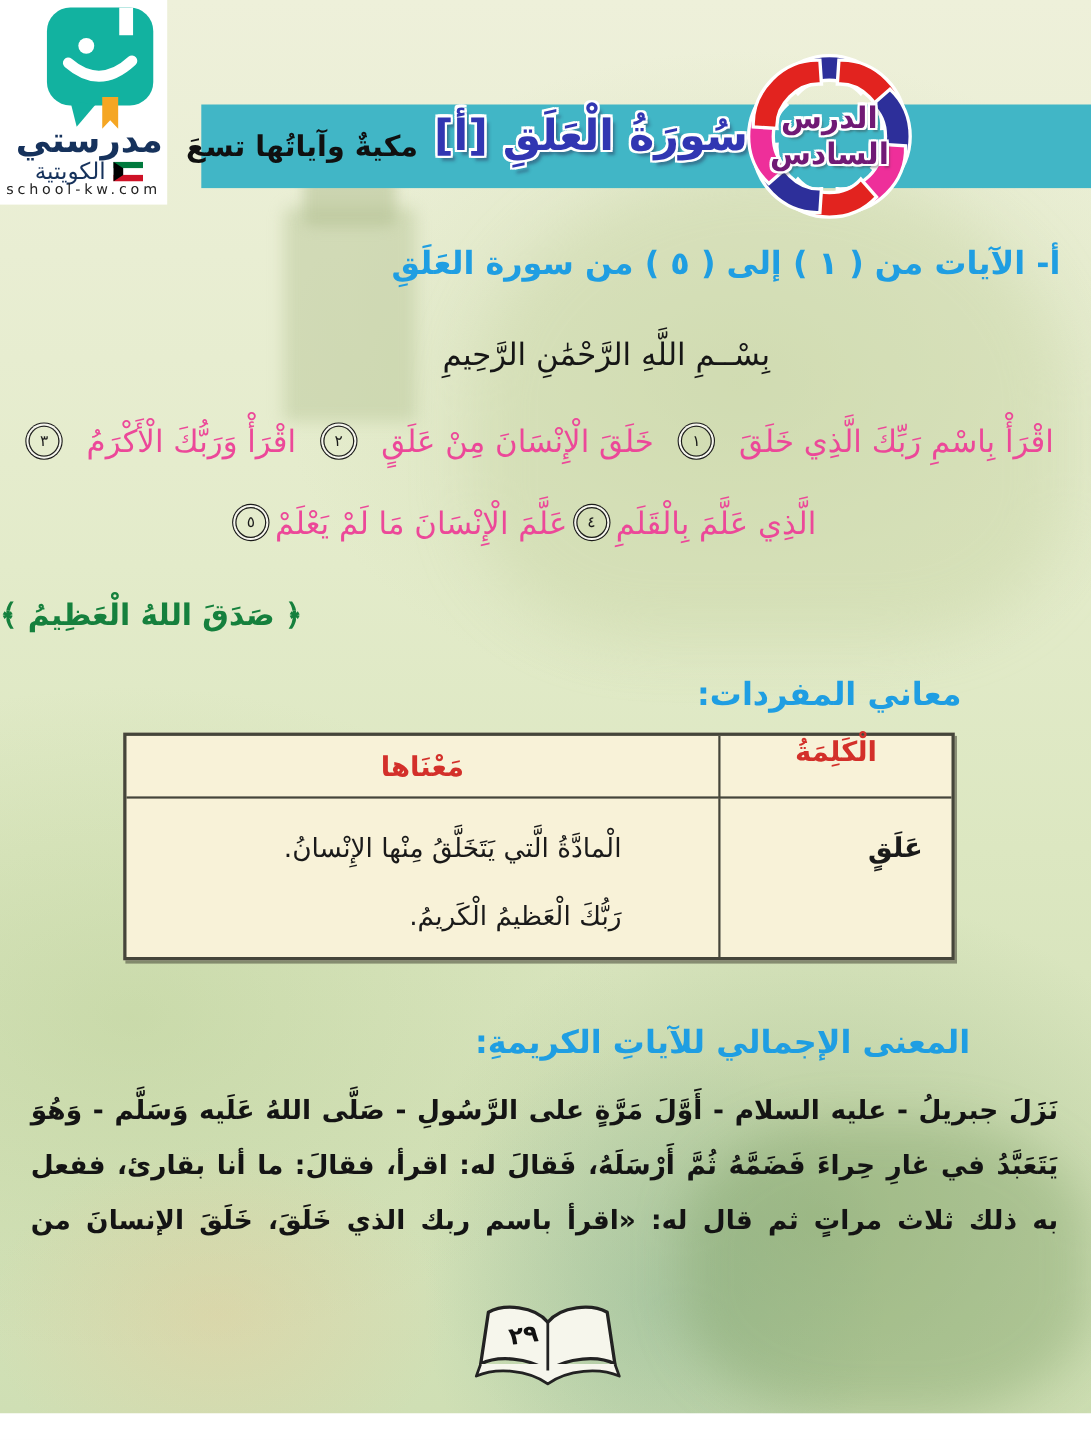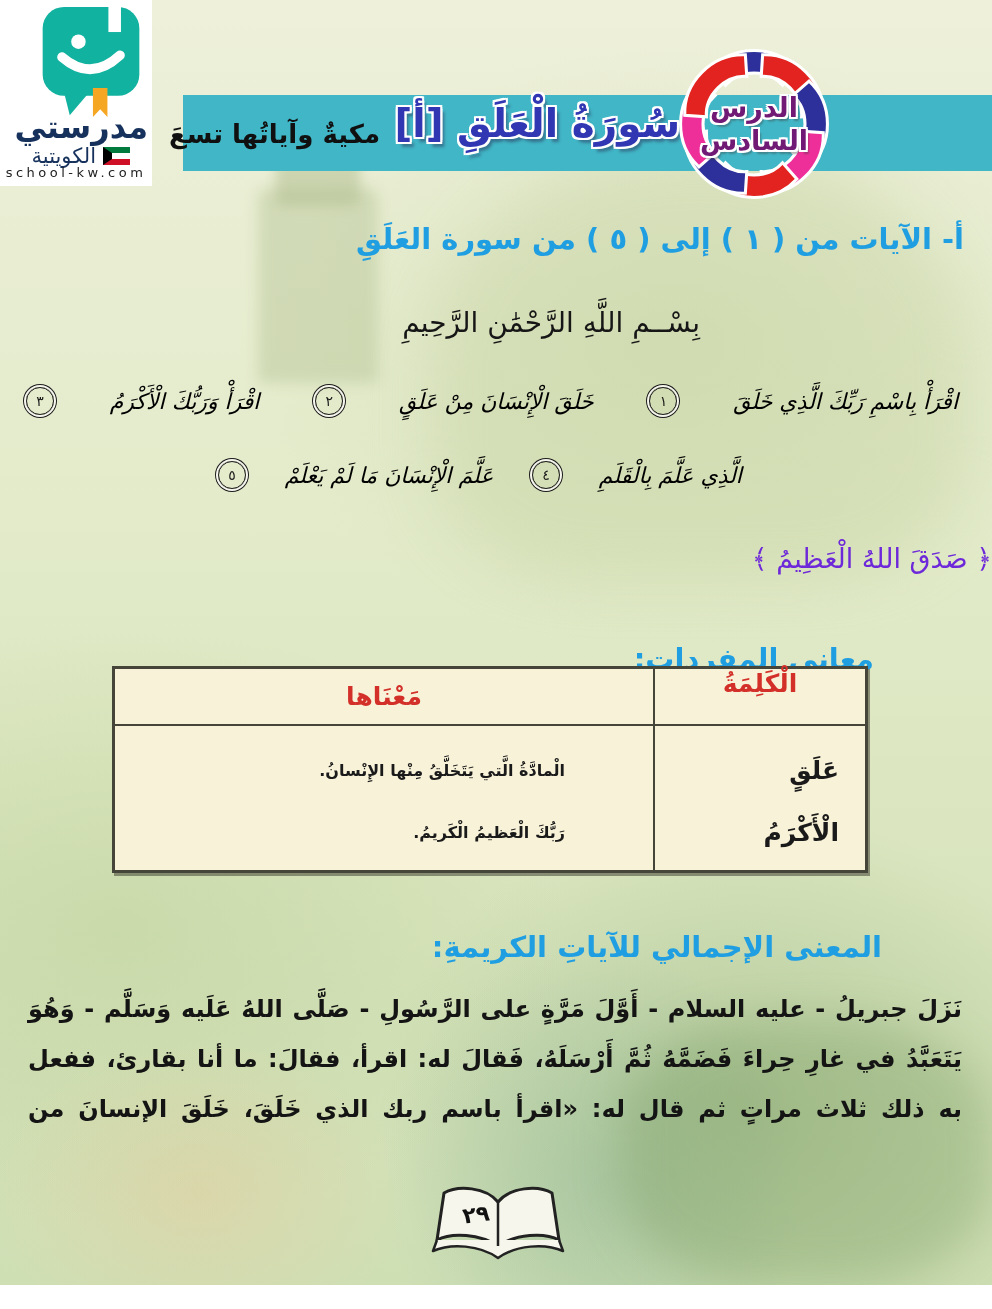--- a/index.html
+++ b/index.html
@@ -62,51 +62,51 @@
   .logo-brand { position:absolute; right:4px; top:110px; font-size:32px; font-weight:bold;
     color:#16325c; line-height:34px; }
   .logo-subrow { position:absolute; right:22px; top:144px; display:flex; align-items:center; gap:7px; direction:rtl; }
   .logo-sub { font-size:21px; color:#16325c; }
   .logo-url { position:absolute; left:4px; right:4px; top:165px; text-align:center; direction:ltr;
     font-size:13px; letter-spacing:3.5px; color:#222; }
 
   
   .h-blue { position:absolute; color:#1f9ee2; font-weight:bold; font-size:29px; white-space:nowrap; z-index:6;}
   .section-a { top:222px; right:28px; }
-  .vocab-h  { top:642px; right:118px; }
+  .vocab-h  { top:614px; right:118px; }
   .overall-h{ top:930px; right:110px; }
 
   
   .bismillah { position:absolute; top:306px; right:292px; font-size:28px; color:#161616;
     white-space:nowrap; z-index:6; }
   .vline { position:absolute; display:flex; align-items:center; justify-content:space-between;
     direction:rtl; z-index:6; }
   .vline1 { top:378px; right:34px; left:18px; height:46px; }
   .vline2 { top:452px; right:250px; left:210px; height:46px; }
-  .ayah { font-size:22px; color:#000000; white-space:nowrap;font-style:italic; }
+  .ayah { font-size:28px; color:#ec4899; white-space:nowrap; }
   .med { flex:0 0 auto; width:28px; height:28px; border-radius:50%; border:1px solid #1a1a1a;
     box-shadow:0 0 0 2px #f6f6ee, 0 0 0 3px #1a1a1a;
     display:flex; align-items:center; justify-content:center;
     font-size:14px; color:#1a1a1a; margin:0 8px; background:transparent; }
-  .sadaqa { position:absolute; top:543px; left:0; right:0; text-align:right;
-    font-size:27px; font-weight:normal; color:#6d28d9; z-index:6; }
+  .sadaqa { position:absolute; top:543px; left:0; right:0; text-align:left;
+    font-size:27px; font-weight:bold; color:#15803d; z-index:6; }
 
   
   .vtable { position:absolute; top:666px; right:124px; width:756px; height:207px;
     background:#f8f2d8; border:3px solid #45453a; box-shadow:2px 3px 0 rgba(70,70,55,.55);
     display:grid; grid-template-columns:212px 1fr; grid-template-rows:57px 1fr; z-index:6; }
   .vt-hw { grid-column:1; grid-row:1; border-bottom:2px solid #45453a; border-left:2px solid #45453a;
     display:flex; align-items:flex-start; justify-content:center; }
   .vt-hm { grid-column:2; grid-row:1; border-bottom:2px solid #45453a;
     display:flex; align-items:center; justify-content:center; }
   .vt-hw span,.vt-hm span { font-size:25px; font-weight:bold; color:#d3302a; }
   .vt-cw { grid-column:1; grid-row:2; border-left:2px solid #45453a; padding:14px 26px 0 6px; }
   .vt-cm { grid-column:2; grid-row:2; padding:14px 88px 0 10px; }
   .vt-cw div { font-size:25px; font-weight:bold; line-height:62px; text-align:right; white-space:nowrap; }
-  .vt-cm div { font-size:16px; font-weight:bold; line-height:62px; text-align:right; white-space:nowrap; }
+  .vt-cm div { font-size:24px; font-weight:normal; line-height:62px; text-align:right; white-space:nowrap; }
 
   
   .para { position:absolute; top:984px; right:30px; left:28px; z-index:6; direction:rtl; }
   .pline { height:50px; line-height:50px; font-size:24px; font-weight:bold; color:#141414;
     text-align:justify; text-align-last:justify; white-space:nowrap; }
   .pline.last { text-align-last:right; }
 
   
   .book { position:absolute; left:428px; top:1178px; width:140px; height:86px; z-index:6; }
   .book-num { position:absolute; left:28px; top:24px; width:40px; text-align:center;
@@ -195,21 +195,20 @@
 
   <div class="vtable">
     <div class="vt-hw">
       <span>الْكَلِمَةُ</span>
     </div>
     <div class="vt-hm">
       <span>مَعْنَاها</span>
     </div>
     <div class="vt-cw">
       <div>عَلَقٍ</div>
-      <div>الْأَكْرَمُ</div>
     </div>
     <div class="vt-cm">
       <div>الْمادَّةُ الَّتي يَتَخَلَّقُ مِنْها الإِنْسانُ.</div>
       <div>رَبُّكَ الْعَظيمُ الْكَريمُ.</div>
     </div>
   </div>
 
   <div class="h-blue overall-h">المعنى الإجمالي للآياتِ الكريمةِ:</div>
 
   <div class="para">

